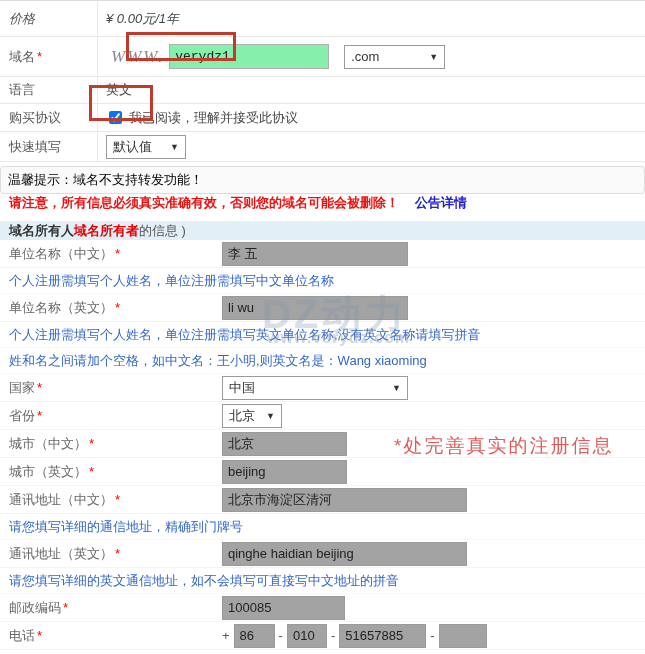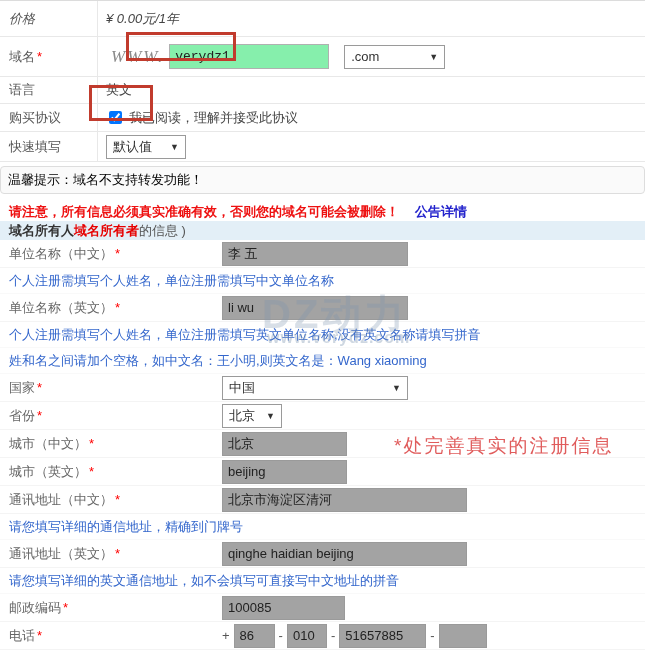--- a/index.html
+++ b/index.html
@@ -21,21 +21,21 @@
   .www { font-style:italic; color:#8a8a8a; font-size:17px; letter-spacing:2px; margin:0 5px 0 5px; font-family:"Liberation Serif","DejaVu Serif",serif; }
   .domain-input { width:160px; height:25px; background:#86efac; border:1px solid #b0b0b0; font-family:"Liberation Mono","DejaVu Sans Mono",monospace; font-size:13px; padding:0 5px; color:#222; }
   .fake-select { height:24px; border:1px solid #9a9a9a; background:#fff; display:inline-flex; align-items:center; justify-content:space-between; padding:0 6px; color:#333; cursor:default; }
   .arrow { font-size:9px; color:#333; margin-left:6px; }
   .tld-select { width:101px; margin-left:15px; }
   .quick-select { width:80px; }
   .agree-check { margin:0 7px 0 3px; }
 
   
   .notice-box { margin-top:4px; border:1px solid #ddd; border-radius:4px; background:#fafafa; height:28px; display:flex; align-items:center; padding-left:7px; color:#000000; }
-  .warn-line { height:27px; display:flex; align-items:flex-end; padding-left:9px; color:#ee1111; font-weight:bold; }
+  .warn-line { height:27px; display:flex; align-items:flex-start; padding-left:9px; color:#ee1111; font-weight:bold; }
   .ann-link { color:#2222cc; margin-left:16px; font-weight:bold; text-decoration:none; cursor:pointer; }
 
   
   .section-header { height:19px; background:#e3eff7; display:flex; align-items:center; padding-left:9px; color:#555; }
   .sh-title { font-weight:bold; color:#333; }
   .sh-red { color:#e60000; font-weight:bold; }
 
   
   .frow { display:flex; align-items:center; padding-left:9px; border-bottom:1px solid #f4f4f4; height:28px; position:relative; }
   .flabel { width:213px; color:#666; flex:0 0 213px; }

